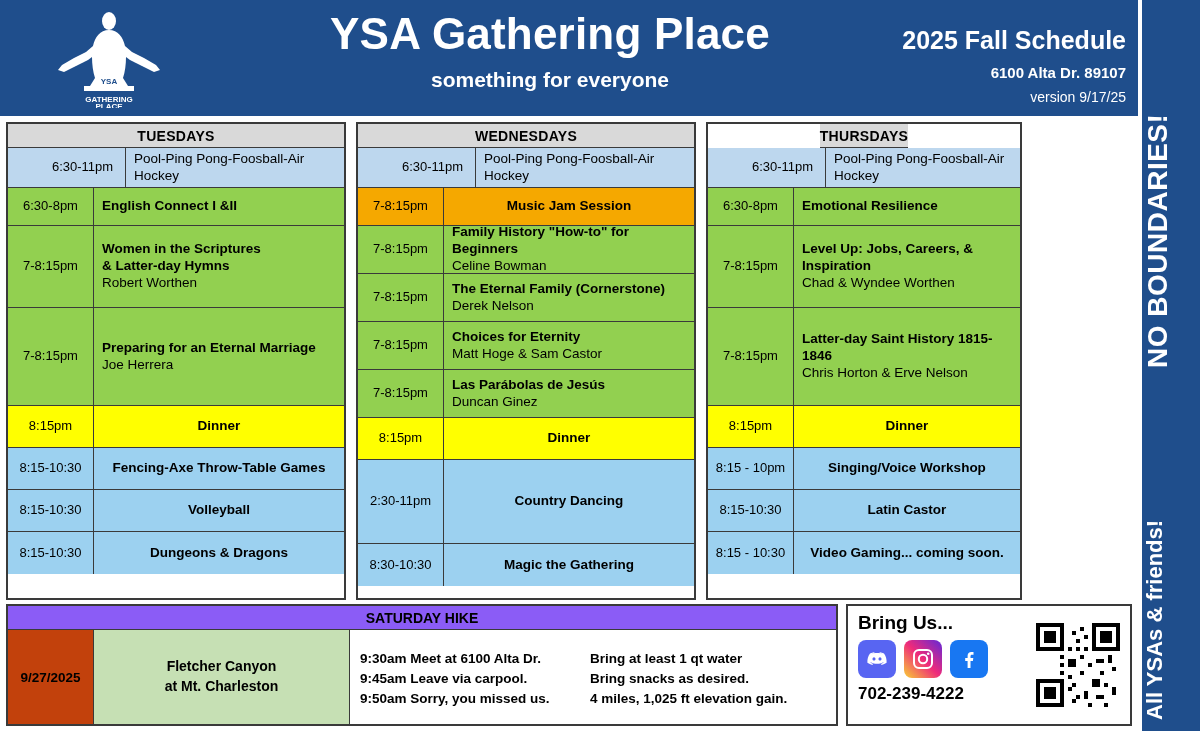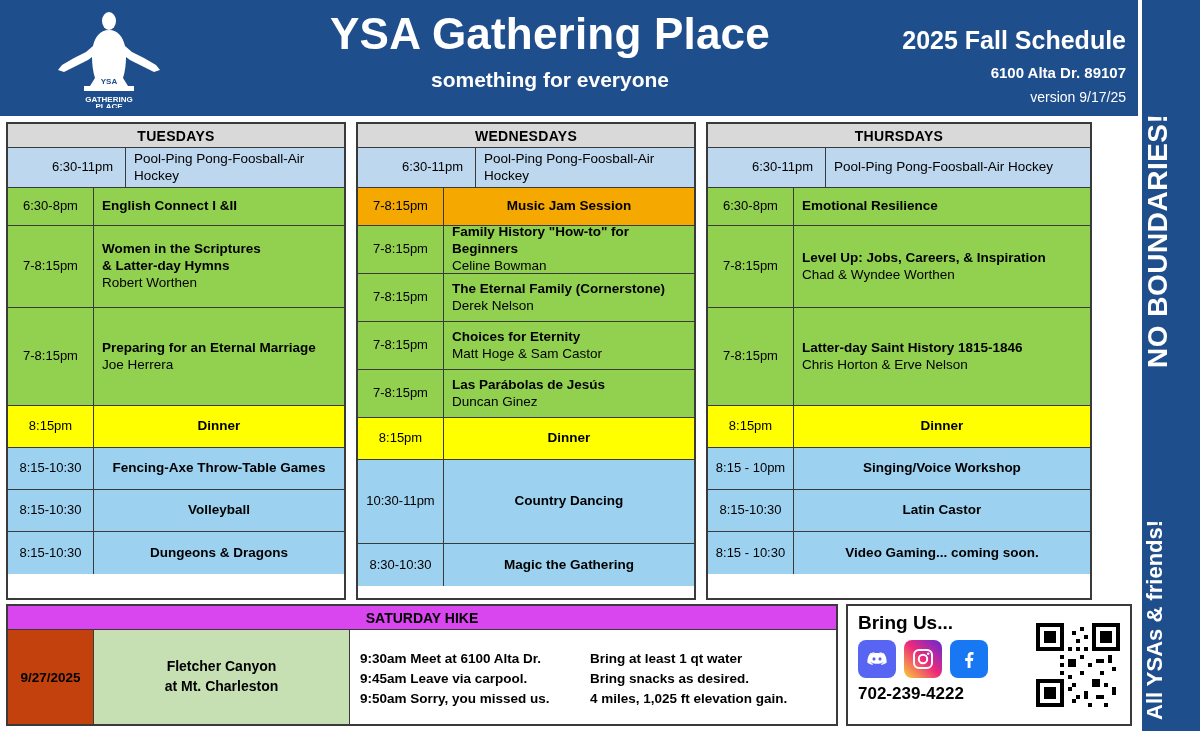--- a/index.html
+++ b/index.html
@@ -96,21 +96,21 @@
     display: flex;
     gap: 10px;
   }
   .col {
     width: 340px;
     border: 2px solid #3a3a3a;
     background: #fff;
     display: flex;
     flex-direction: column;
   }
-  .col.wide { width: 386px; }
+  .col.wide { width: 316px; align-items: center; }
   .col-head {
     height: 24px;
     background: #d9d9d9;
     border-bottom: 1px solid #3a3a3a;
     font-size: 14px;
     font-weight: bold;
     display: flex; align-items: center; justify-content: center;
     letter-spacing: 0.3px;
   }
   .rows { flex: 1; display: flex; flex-direction: column; }
@@ -167,21 +167,21 @@
   }
   .hike {
     flex: 0 0 832px;
     border: 2px solid #3a3a3a;
     display: flex;
     flex-direction: column;
     background: #fff;
   }
   .hike-head {
     height: 24px;
-    background: #d946ef;
+    background: #8b5cf6;
     border-bottom: 1px solid #3a3a3a;
     font-size: 14px; font-weight: bold;
     display: flex; align-items: center; justify-content: center;
   }
   .hike-body { flex: 1; display: flex; }
   .hike-date {
     flex: 0 0 86px;
     background: #c2410c;
     border-right: 1px solid #3a3a3a;
     display: flex; align-items: center; justify-content: center;
@@ -381,21 +381,21 @@
             <div class="ev-sub">Duncan Ginez</div>
           </div>
         </div>
         <div class="row c-yellow h-42">
           <div class="tcell">8:15pm</div>
           <div class="dcell ctr">
             <div class="ev-title">Dinner</div>
           </div>
         </div>
         <div class="row c-sky" style="height:84px">
-          <div class="tcell">10:30-11pm</div>
+          <div class="tcell">2:30-11pm</div>
           <div class="dcell ctr">
             <div class="ev-title">Country Dancing</div>
           </div>
         </div>
         <div class="row c-sky h-42">
           <div class="tcell">8:30-10:30</div>
           <div class="dcell ctr">
             <div class="ev-title">Magic the Gathering</div>
           </div>
         </div>

